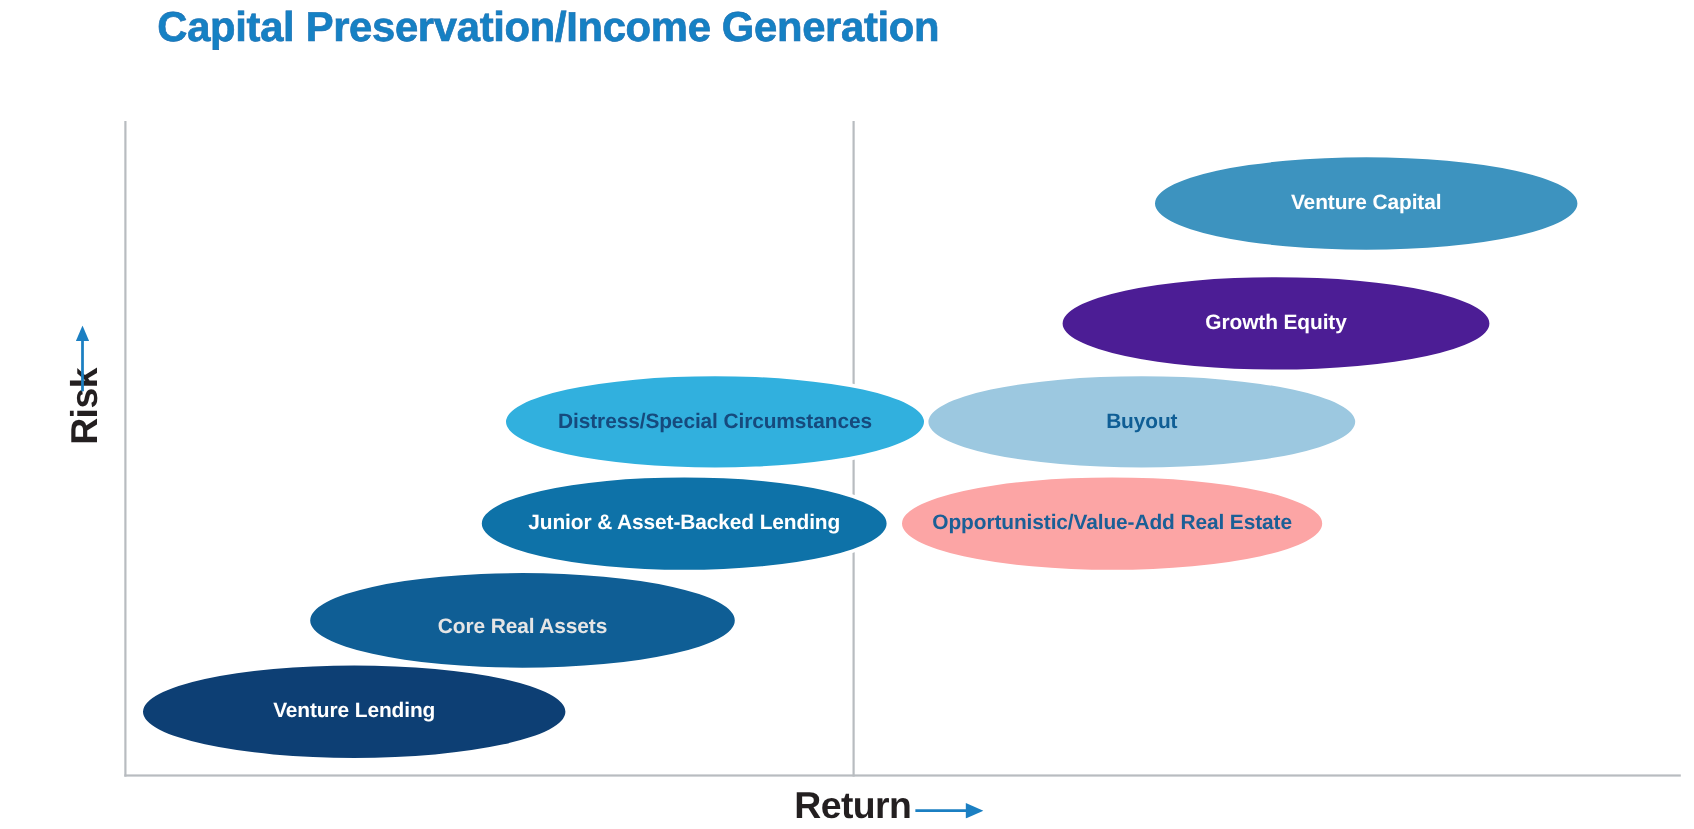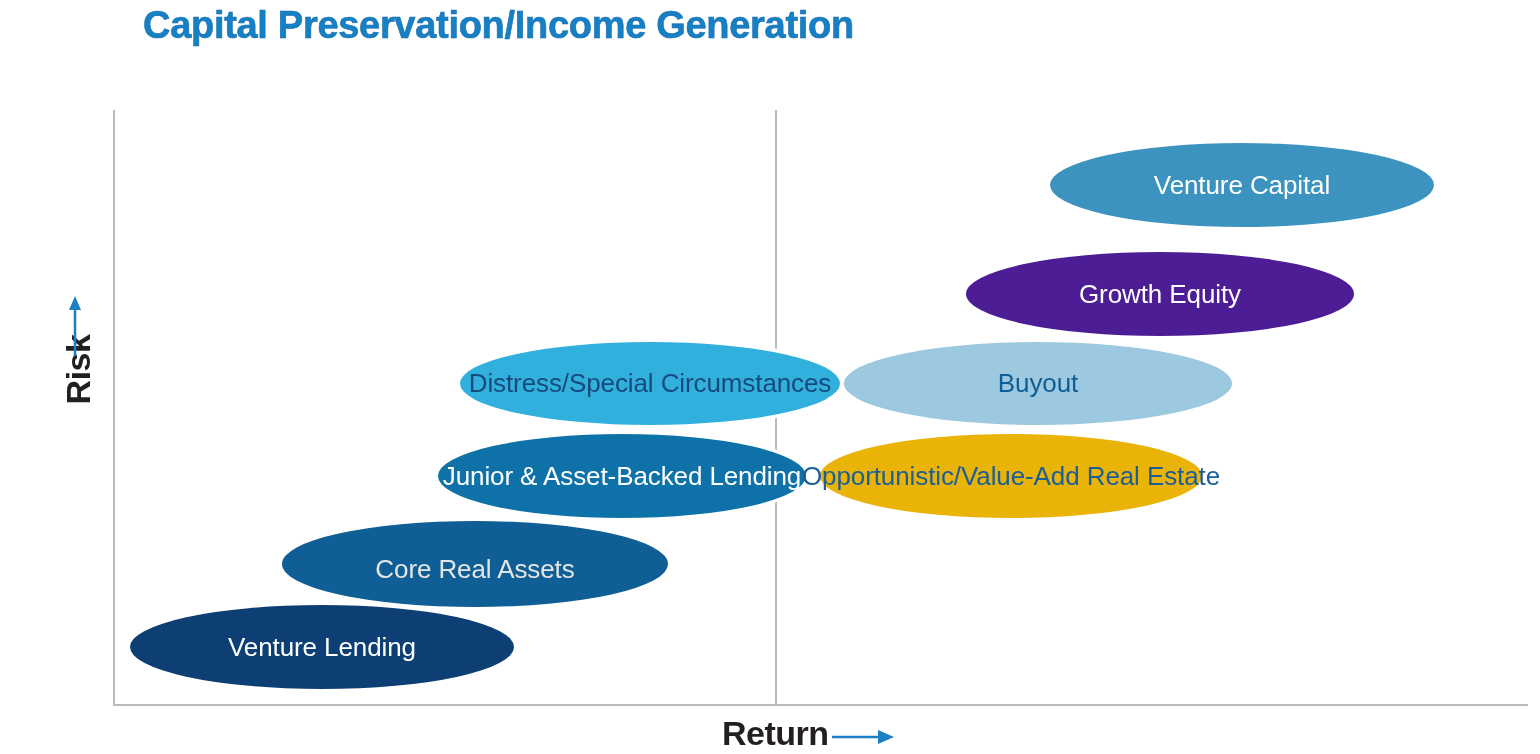--- a/index.html
+++ b/index.html
@@ -101,22 +101,22 @@
   .bubble {
     position: absolute;
     border-radius: 50%;
     border: 4px solid #ffffff;
     box-sizing: border-box;
     display: flex;
     align-items: center;
     justify-content: center;
   }
   .bubble-label {
-    font-size: 26px;
-    font-weight: normal;
+    font-size: 19px;
+    font-weight: bold;
     white-space: nowrap;
     letter-spacing: -0.1px;
     pointer-events: none;
   }
 </style>
 </head>
 <body>
 
 <div id="stage">
 
@@ -144,21 +144,21 @@
       </div>
       <div class="bubble" style="left: 278px; top: 517px; width: 394px; height: 94px; background: rgb(15, 94, 149); z-index: 93;">
         <span class="bubble-label" style="color: #e5e5e5; margin-top: 11px;">Core Real Assets</span>
       </div>
       <div class="bubble" style="left: 434px; top: 430px; width: 376px; height: 92px; background: rgb(14, 114, 168); z-index: 94;">
         <span class="bubble-label" style="color: rgb(255, 255, 255);">Junior &amp; Asset-Backed Lending</span>
       </div>
       <div class="bubble" style="left: 456px; top: 338px; width: 388px; height: 91px; background: rgb(49, 176, 222); z-index: 95;">
         <span class="bubble-label" style="color: rgb(22, 74, 125);">Distress/Special Circumstances</span>
       </div>
-      <div class="bubble" style="left: 816px; top: 430px; width: 390px; height: 92px; background: #eab308; z-index: 96;">
+      <div class="bubble" style="left: 816px; top: 430px; width: 390px; height: 92px; background: #fca5a5; z-index: 96;">
         <span class="bubble-label" style="color: rgb(27, 95, 150);">Opportunistic/Value-Add Real Estate</span>
       </div>
       <div class="bubble" style="left: 840px; top: 338px; width: 396px; height: 91px; background: rgb(156, 200, 224); z-index: 97;">
         <span class="bubble-label" style="color: rgb(15, 94, 149);">Buyout</span>
       </div>
       <div class="bubble" style="left: 962px; top: 248px; width: 396px; height: 92px; background: #4c1d95; z-index: 98;">
         <span class="bubble-label" style="color: rgb(255, 255, 255);">Growth Equity</span>
       </div>
       <div class="bubble" style="left: 1046px; top: 139px; width: 392px; height: 92px; background: rgb(61, 147, 191); z-index: 99;">
         <span class="bubble-label" style="color: rgb(255, 255, 255);">Venture Capital</span>

